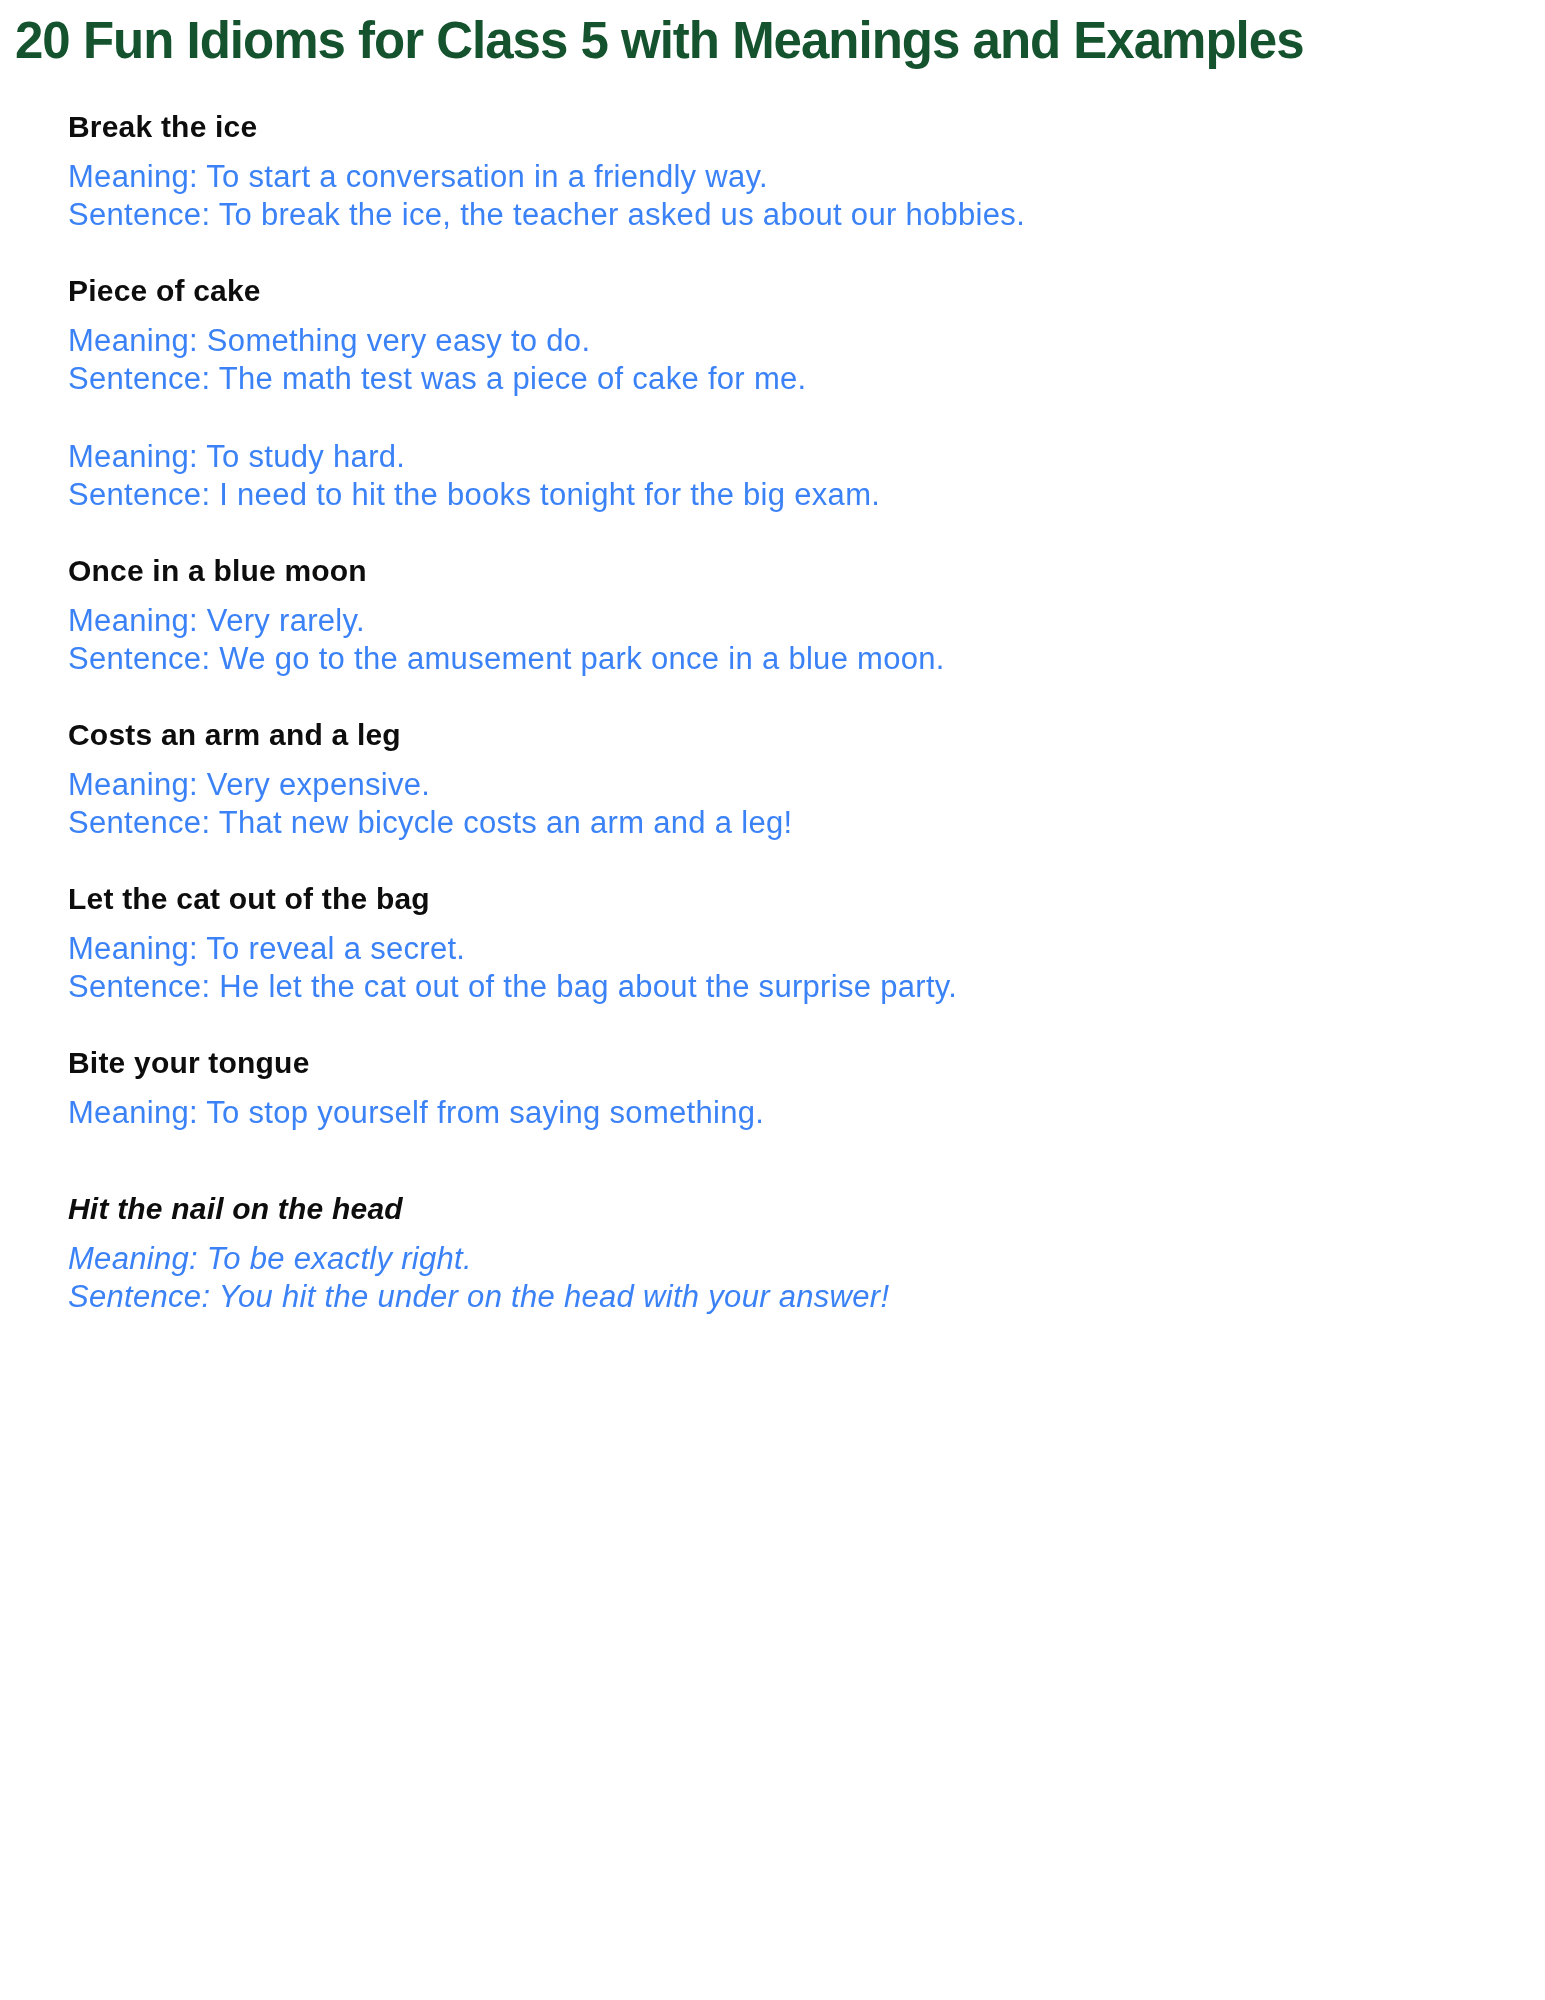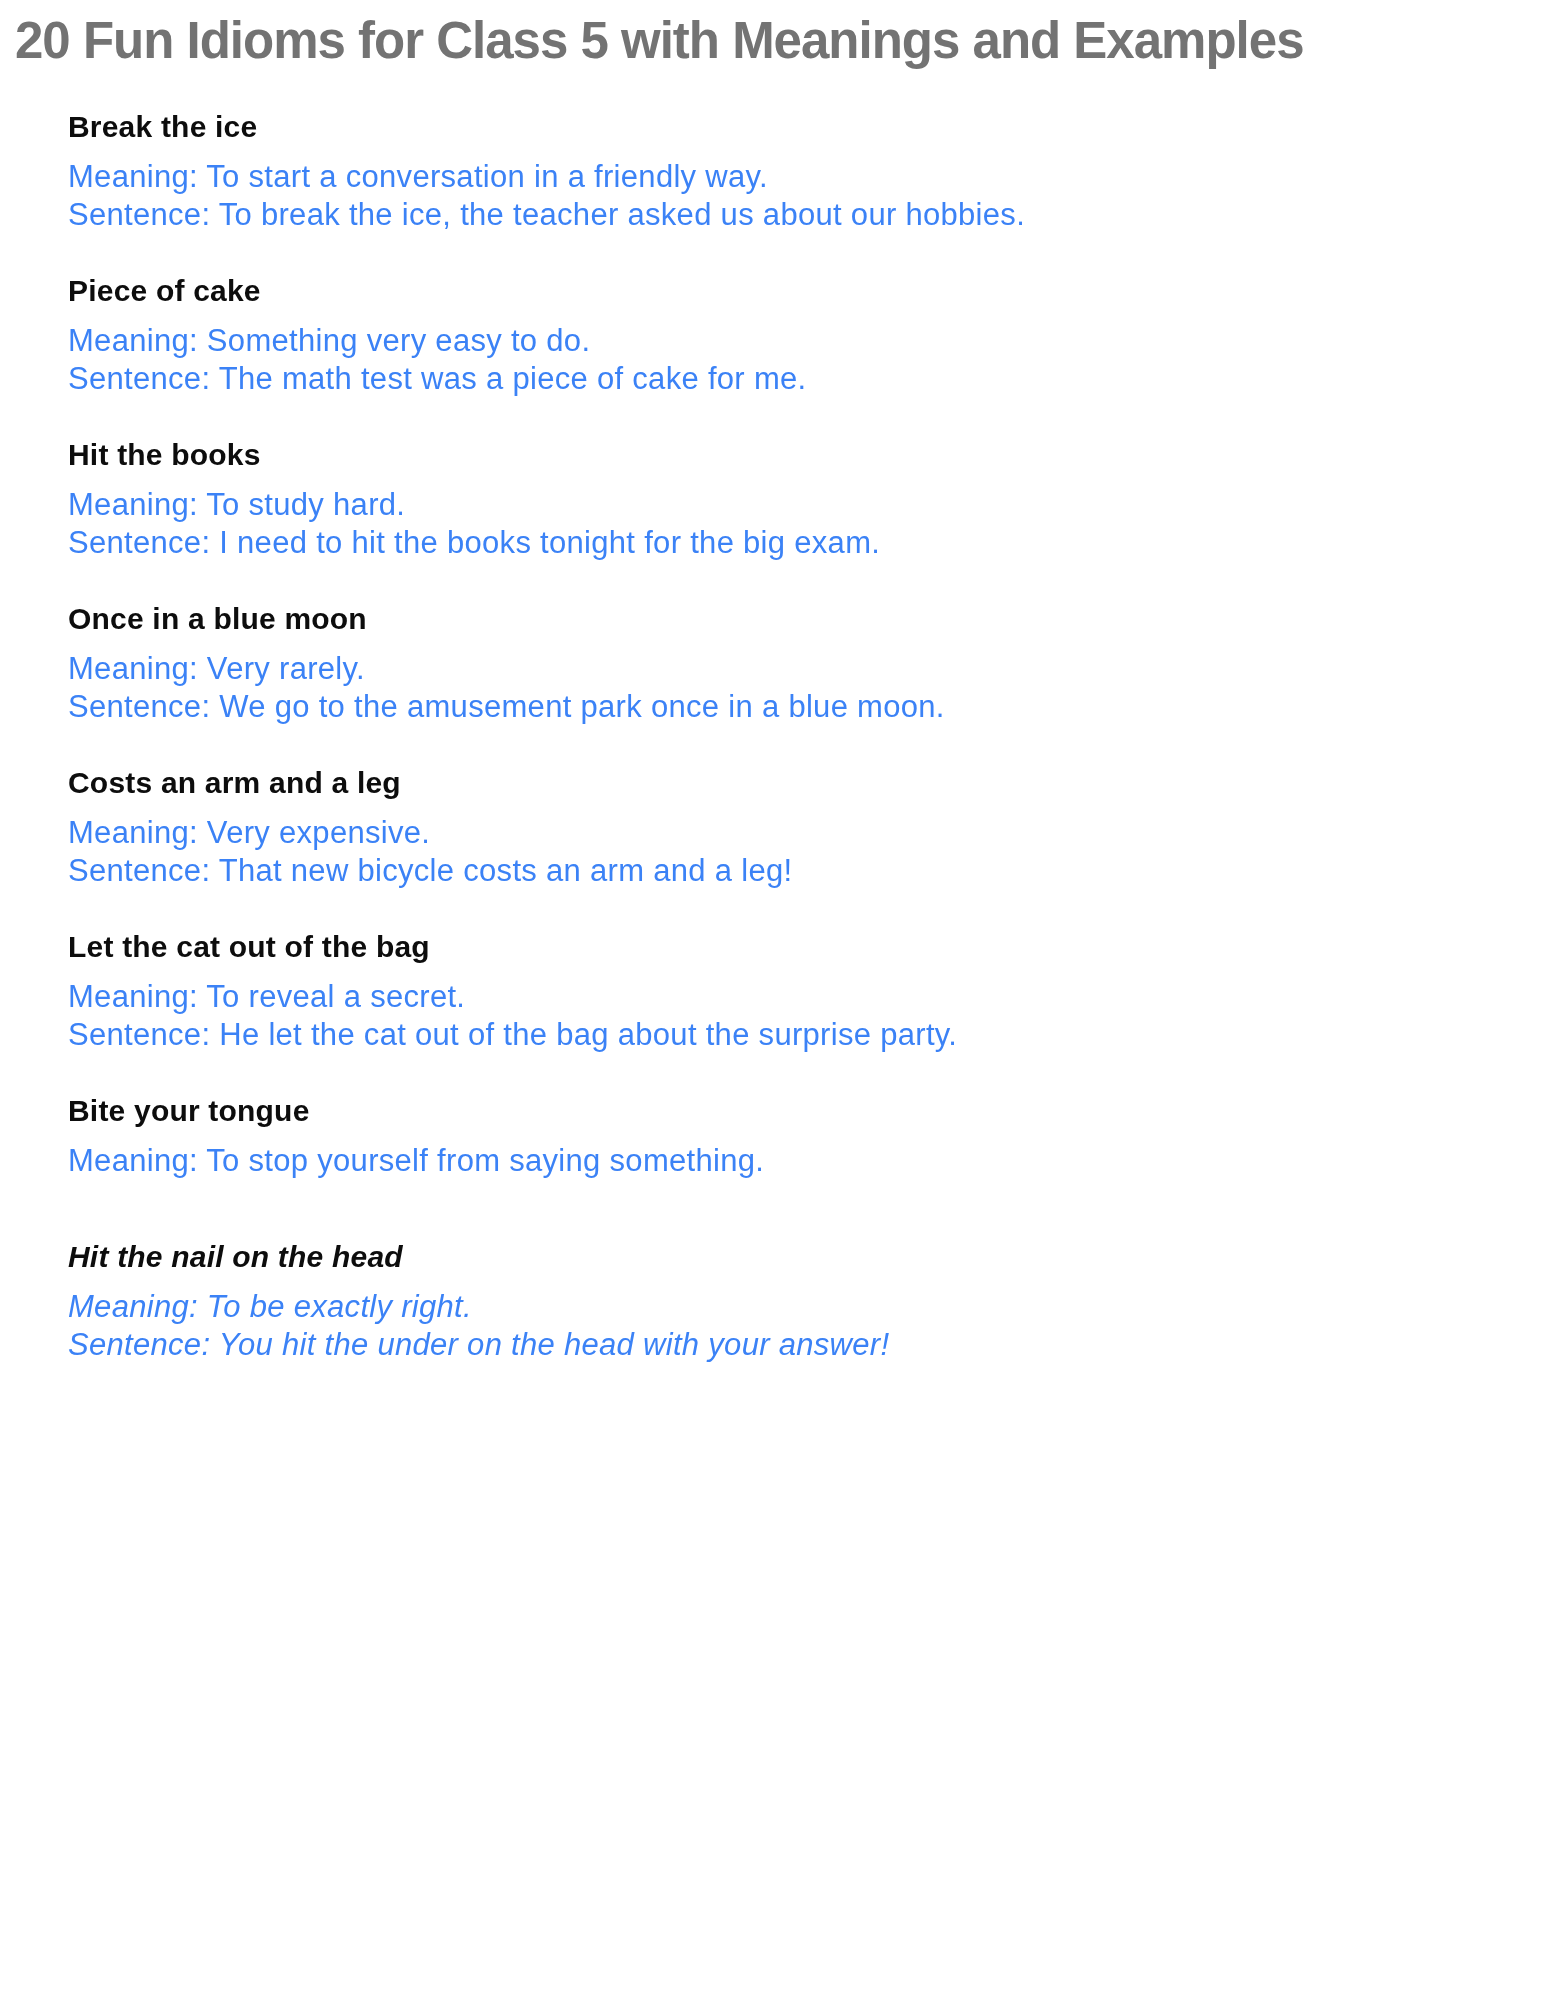--- a/index.html
+++ b/index.html
@@ -20,21 +20,21 @@
     height: 100%;
     box-sizing: border-box;
     padding-top: 8px;
   }
   .page-title {
     margin: 0 18px 0 15px;
     font-size: 51px;
     line-height: 66px;
     font-weight: 800;
     letter-spacing: -1px;
-    color: #737373;
+    color: #14532d;
     white-space: nowrap;
   }
   .content {
     padding: 36px 36px 0 68px;
   }
   .idiom {
     margin: 0 0 40px 0;
   }
   .idiom-heading {
     margin: 0 0 14px 0;
@@ -72,21 +72,20 @@
       <p class="idiom-line"><span>Sentence:</span> <span>To break the ice, the teacher asked us about our hobbies.</span></p>
     </section>
 
     <section class="idiom">
       <h2 class="idiom-heading">Piece of cake</h2>
       <p class="idiom-line"><span>Meaning:</span> <span>Something very easy to do.</span></p>
       <p class="idiom-line"><span>Sentence:</span> <span>The math test was a piece of cake for me.</span></p>
     </section>
 
     <section class="idiom">
-      <h2 class="idiom-heading">Hit the books</h2>
       <p class="idiom-line"><span>Meaning:</span> <span>To study hard.</span></p>
       <p class="idiom-line"><span>Sentence:</span> <span>I need to hit the books tonight for the big exam.</span></p>
     </section>
 
     <section class="idiom">
       <h2 class="idiom-heading">Once in a blue moon</h2>
       <p class="idiom-line"><span>Meaning:</span> <span>Very rarely.</span></p>
       <p class="idiom-line"><span>Sentence:</span> <span>We go to the amusement park once in a blue moon.</span></p>
     </section>
 

